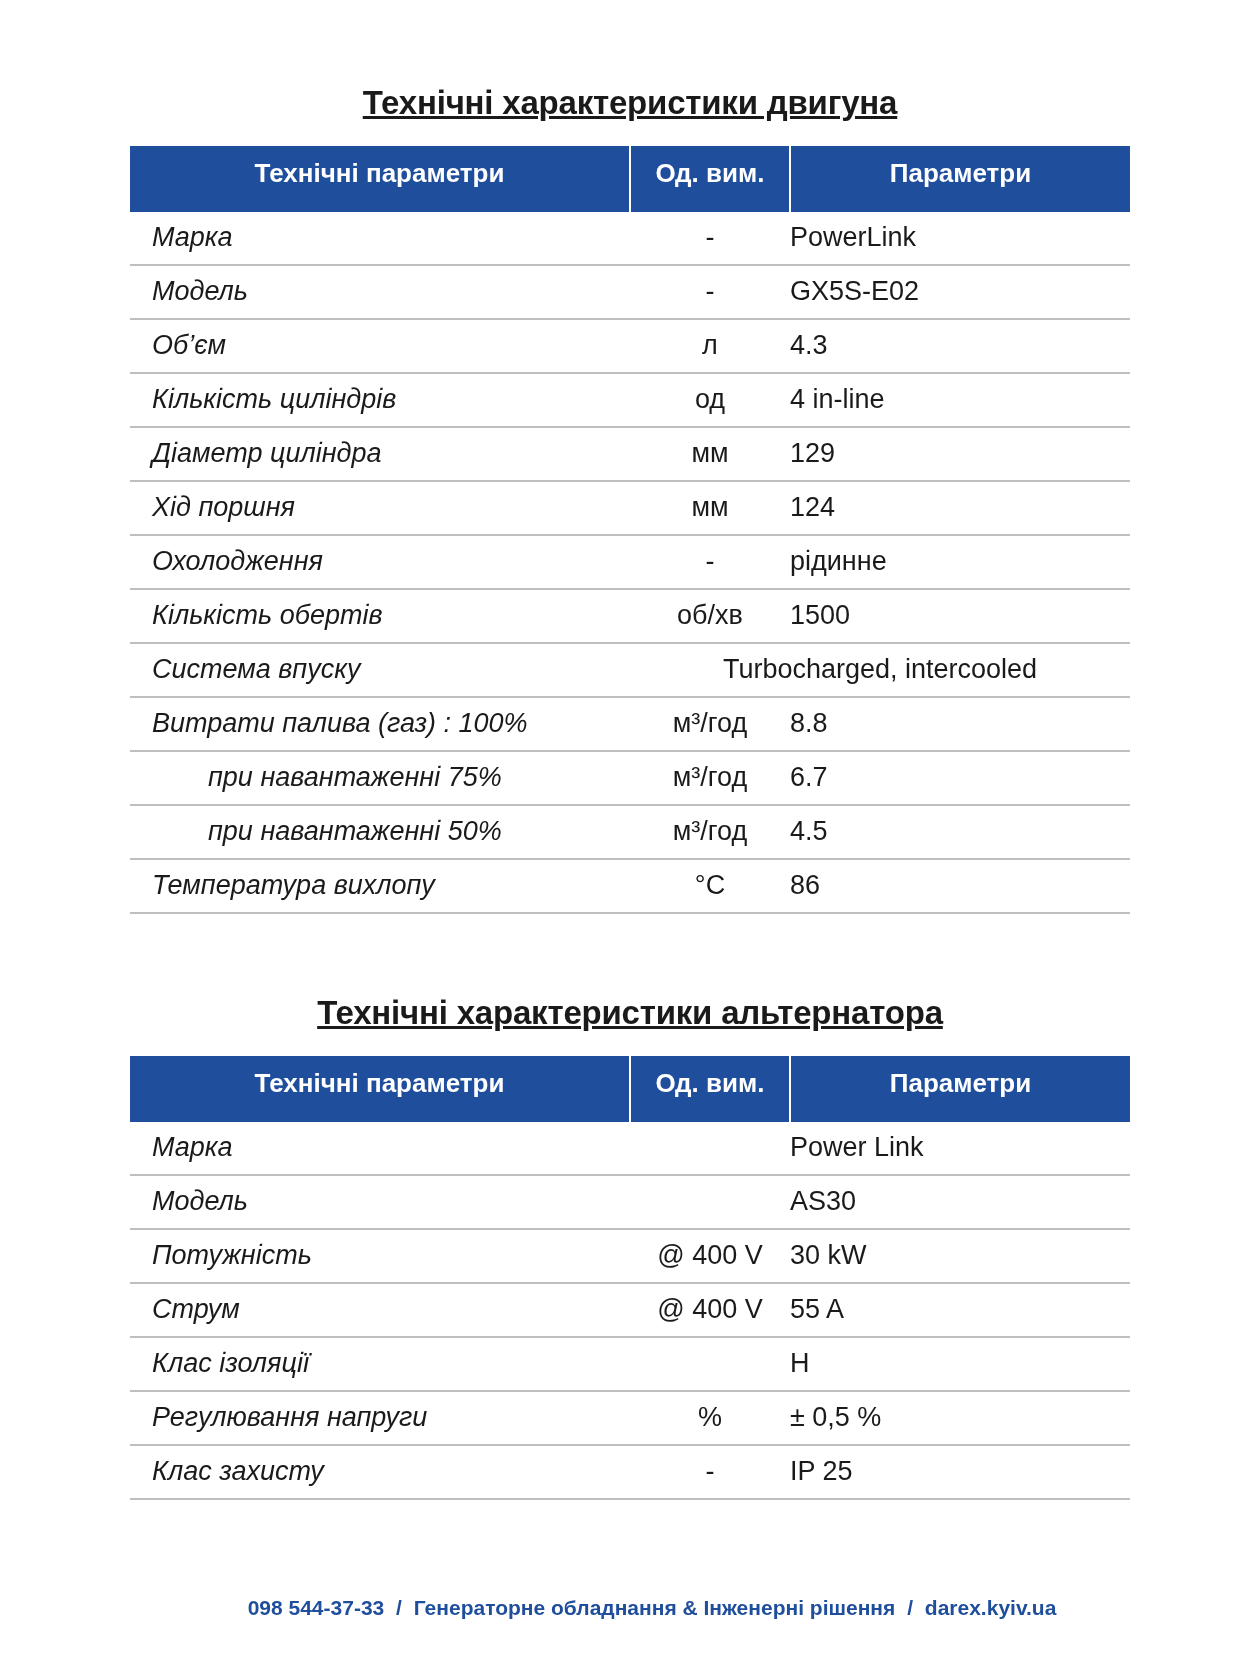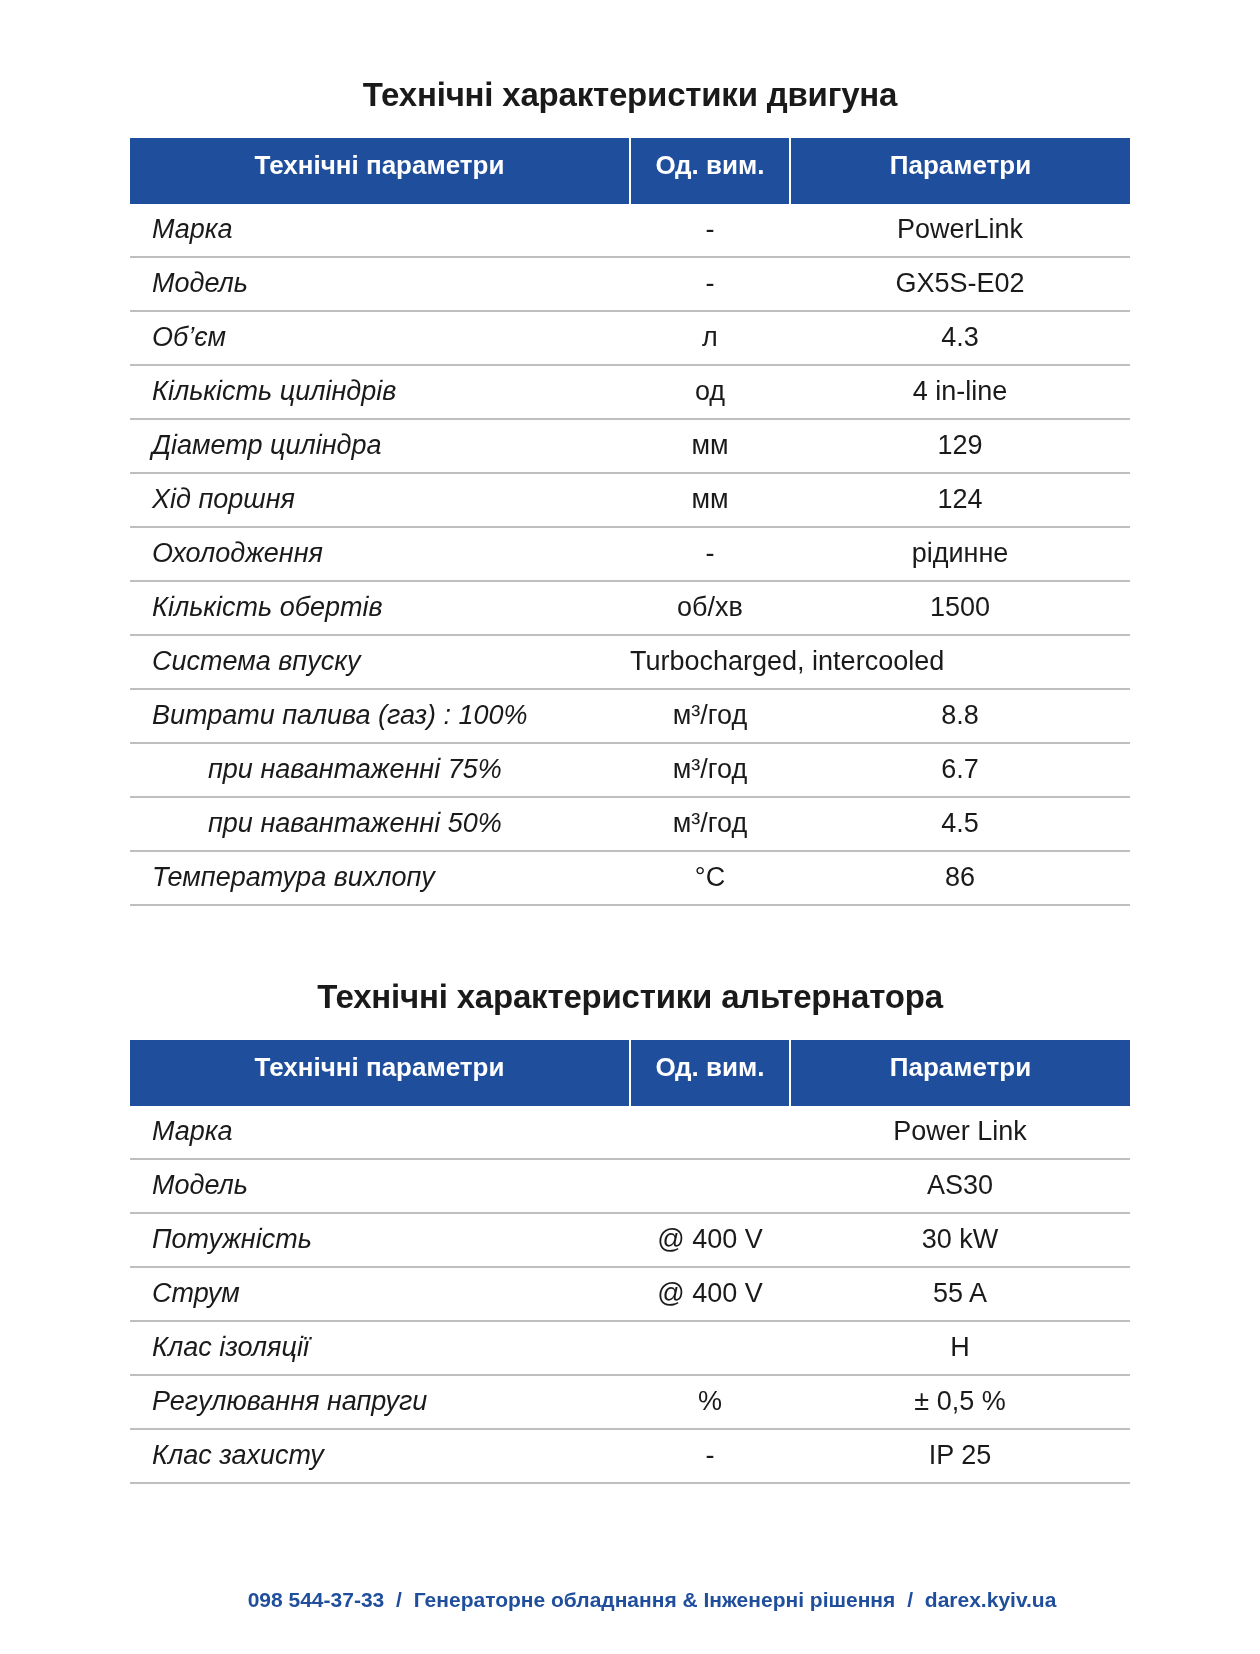--- a/index.html
+++ b/index.html
@@ -15,23 +15,24 @@
   .page {
     width: 1260px;
     height: 1654px;
     position: relative;
     padding: 0 100px;
   }
   h1.section-title {
     font-size: 33px;
     font-weight: bold;
     text-align: center;
-    margin: 4px;
+    margin: 12px;
     color: #1a1a1a;
     letter-spacing: -0.2px;
+    text-decoration: underline;
   }
   .title-engine { padding-top: 72px; }
   .title-alt { padding-top: 68px; }
 
   table {
     width: 1000px;
     margin: 24px auto 0 auto;
     border-collapse: collapse;
     table-layout: fixed;
   }
@@ -54,22 +55,22 @@
     font-size: 27px;
     padding: 10px 0 11px 0;
     border-bottom: 2px solid #bfbfbf;
     color: #1a1a1a;
     vertical-align: middle;
   }
   tbody tr:last-child td { border-bottom: 2px solid #bfbfbf; }
   td.label { text-align: left; padding-left: 22px; font-style: italic; }
   td.label.indent { padding-left: 78px; }
   td.unit { text-align: center; }
-  td.value { text-align: center; }
-  td.span2 { text-align: left; }
+  td.value { text-align: left; }
+  td.span2 { text-align: center; }
 
   .footer {
     position: absolute;
     left: 0;
     right: 0;
     bottom: 46px;
     text-align: center;
     color: #1f4e9c;
     font-size: 21px;
     font-weight: bold;

